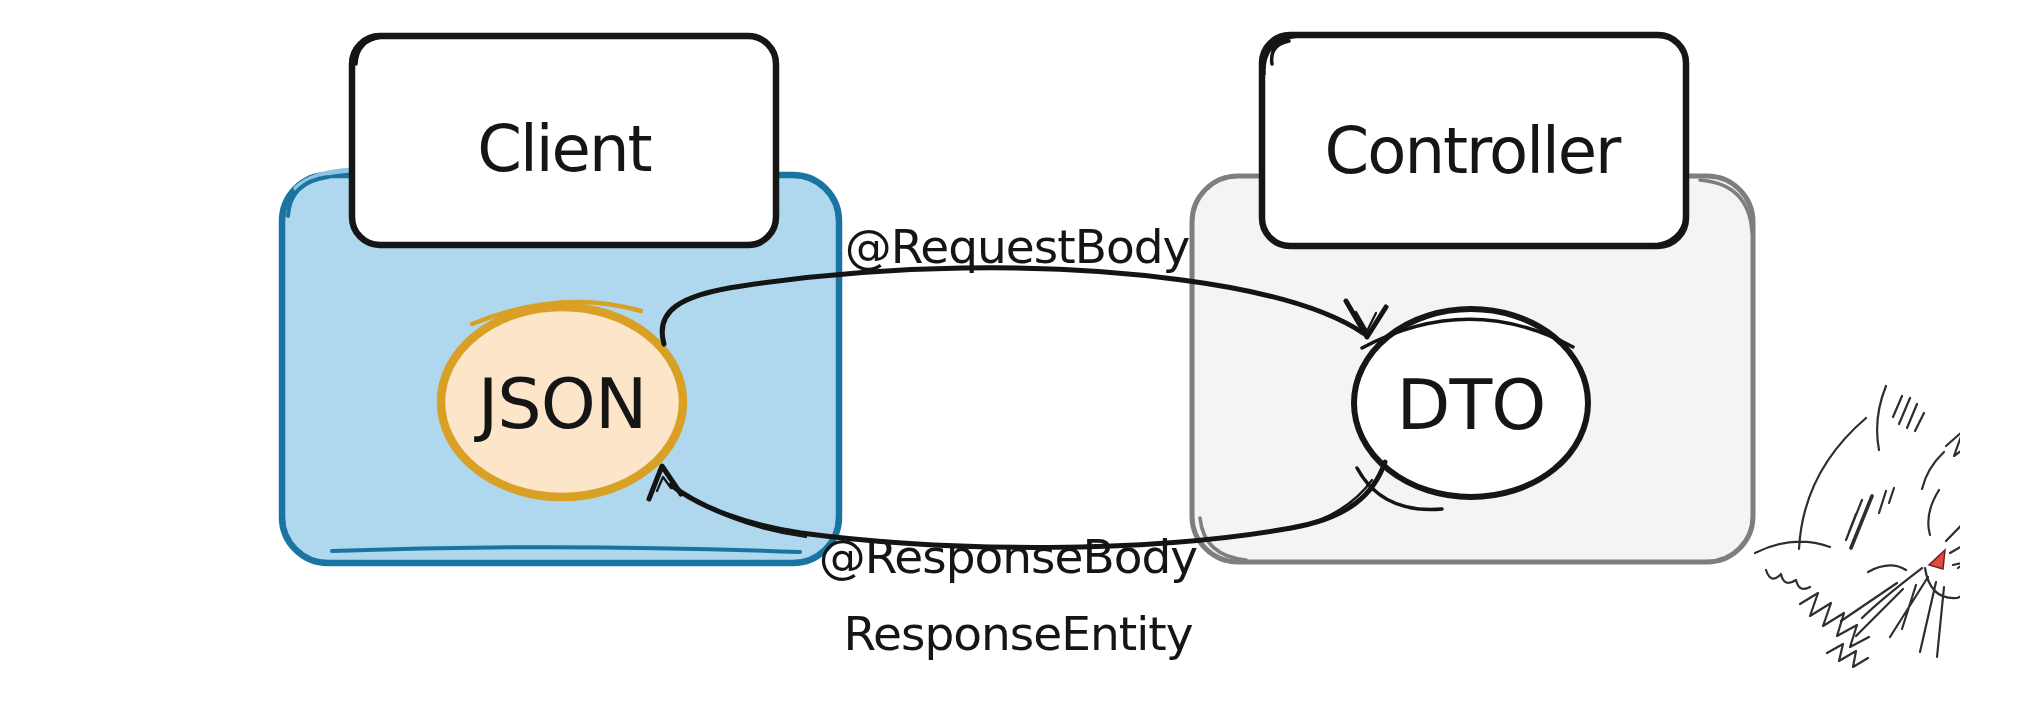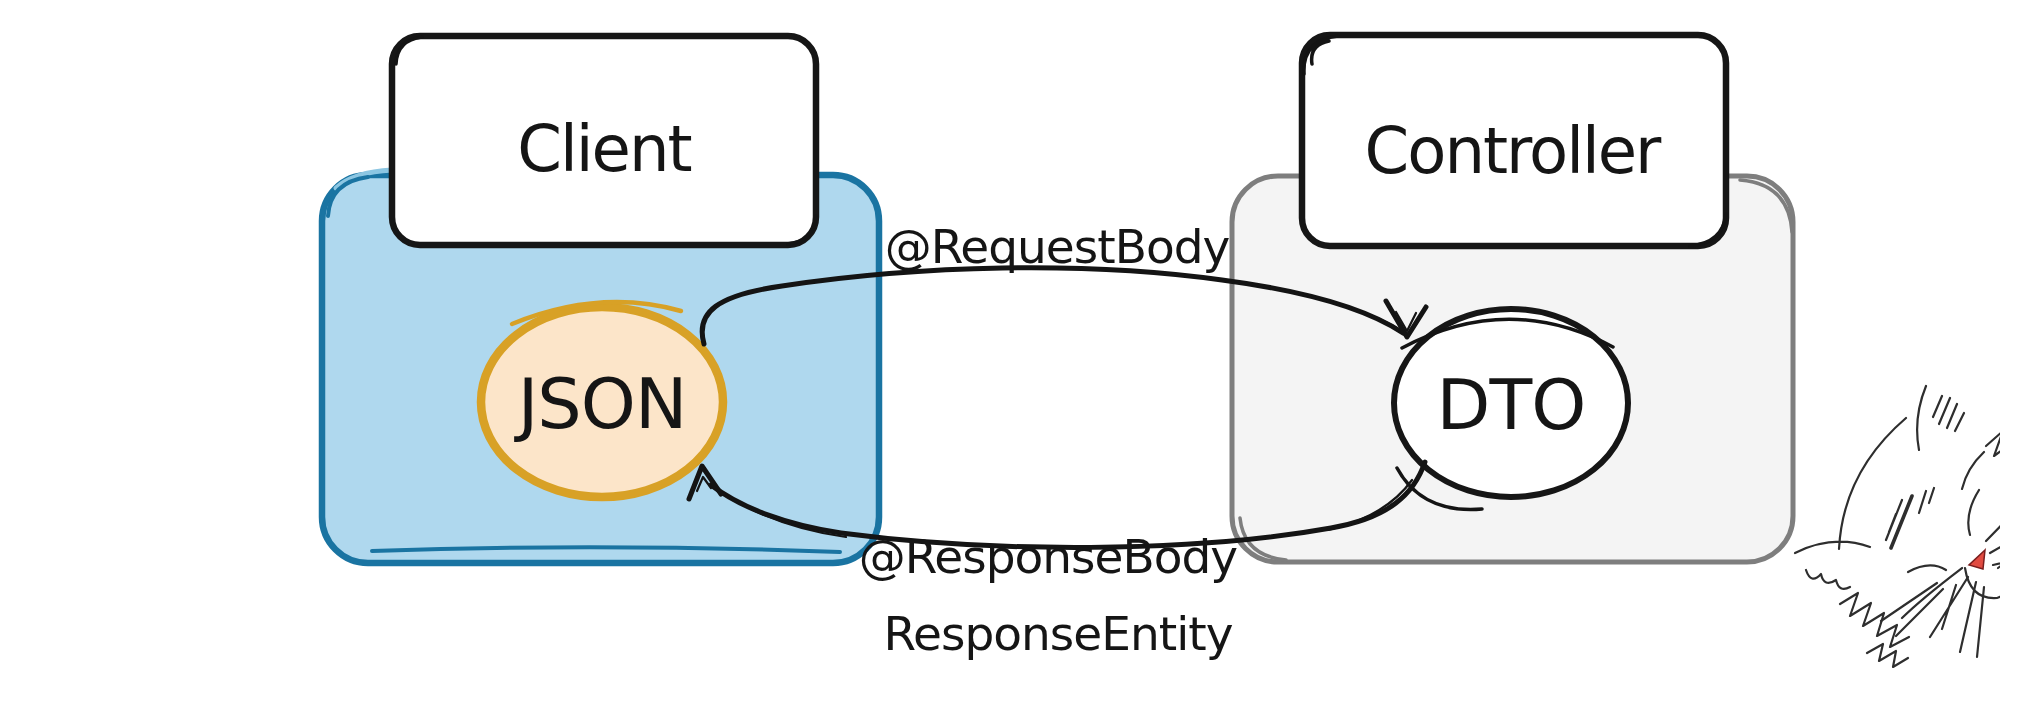--- a/index.html
+++ b/index.html
@@ -1,16 +1,16 @@
 <!DOCTYPE html>
 <html><head>
 <meta charset="utf-8">
 <style>
   html,body{margin:0;padding:0;background:#ffffff;}
-  .stage{position:relative;width:1960px;height:704px;background:#ffffff;overflow:hidden;margin-left:40px;}
+  .stage{position:relative;width:1960px;height:704px;background:#ffffff;overflow:hidden;}
   svg{display:block;}
   text{font-family:"DejaVu Sans","Liberation Sans",sans-serif;fill:#151515;}
   .node-title{font-size:64px;letter-spacing:-2px;}
   .payload-title{font-size:70px;letter-spacing:-1px;}
   .edge-label{font-size:47px;letter-spacing:-1px;}
   .ink{fill:none;stroke:#141414;stroke-linecap:round;stroke-linejoin:round;}
   .w5{stroke-width:5;}
   .w35{stroke-width:3.5;}
   .w22{stroke-width:2.2;}
   .cat{fill:none;stroke:#2e2e2e;stroke-width:2.2;stroke-linecap:round;stroke-linejoin:round;}

